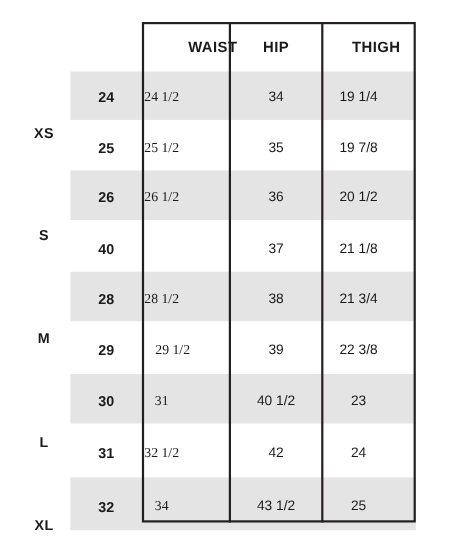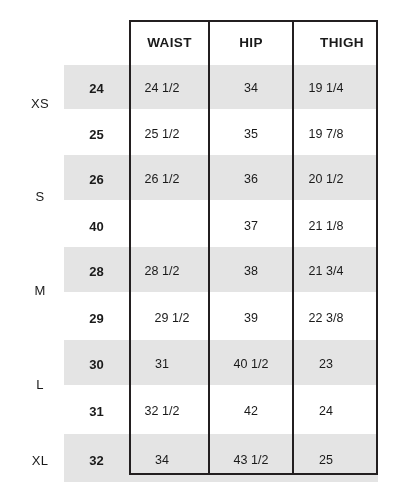--- a/index.html
+++ b/index.html
@@ -61,38 +61,39 @@
   }
 
   .hdr {
     font-size: 13.5px;
     font-weight: bold;
     letter-spacing: 0.4px;
   }
 
   .sizeletter {
     font-size: 13px;
-    font-weight: normal;
+    font-weight: bold;
     letter-spacing: 0.3px;
     left: 14px;
     width: 52px;
+    margin-top: 17px;
   }
 
   .num {
     font-size: 13px;
     font-weight: bold;
     left: 64px;
     width: 65px;
   }
 
   .val {
     font-size: 12.5px;
     font-weight: normal;
   }
-  .val.c-waist { left: 132px; width: 60px; }
+  .val.c-waist { left: 117px; width: 60px; font-family: Liberation Serif, serif; }
   .val.c-hip   { left: 210px; width: 82px; }
   .val.c-thigh { left: 294px; width: 64px; }
 
   .hdr.c-waist { left: 131px; width: 77px; }
   .hdr.c-hip   { left: 210px; width: 82px; }
   .hdr.c-thigh { left: 294px; width: 96px; }
 </style>
 </head>
 <body>
 
@@ -101,21 +102,21 @@
   <div class="band" style="top:65px;  height:44px;"></div>
   <div class="band" style="top:155px; height:45px;"></div>
   <div class="band" style="top:247px; height:45px;"></div>
   <div class="band" style="top:340px; height:45px;"></div>
   <div class="band" style="top:434px; height:48px;"></div>
 
   <div class="frame"></div>
   <div class="vline v1"></div>
   <div class="vline v2"></div>
 
-  <div class="cell hdr c-waist" style="top:36px;">WAIST</div>
+  <div class="cell hdr c-waist" style="top:36px;margin-left:24px;">WAIST</div>
   <div class="cell hdr c-hip" style="top:36px;">HIP</div>
   <div class="cell hdr c-thigh" style="top:36px;">THIGH</div>
 
   <div class="cell sizeletter" style="top:97px;">XS</div>
   <div class="cell sizeletter" style="top:190px;">S</div>
   <div class="cell sizeletter" style="top:284px;">M</div>
   <div class="cell sizeletter" style="top:378px;">L</div>
   <div class="cell sizeletter" style="top:454px;">XL</div>
 
   <div class="cell num" style="top:82px;">24</div>

